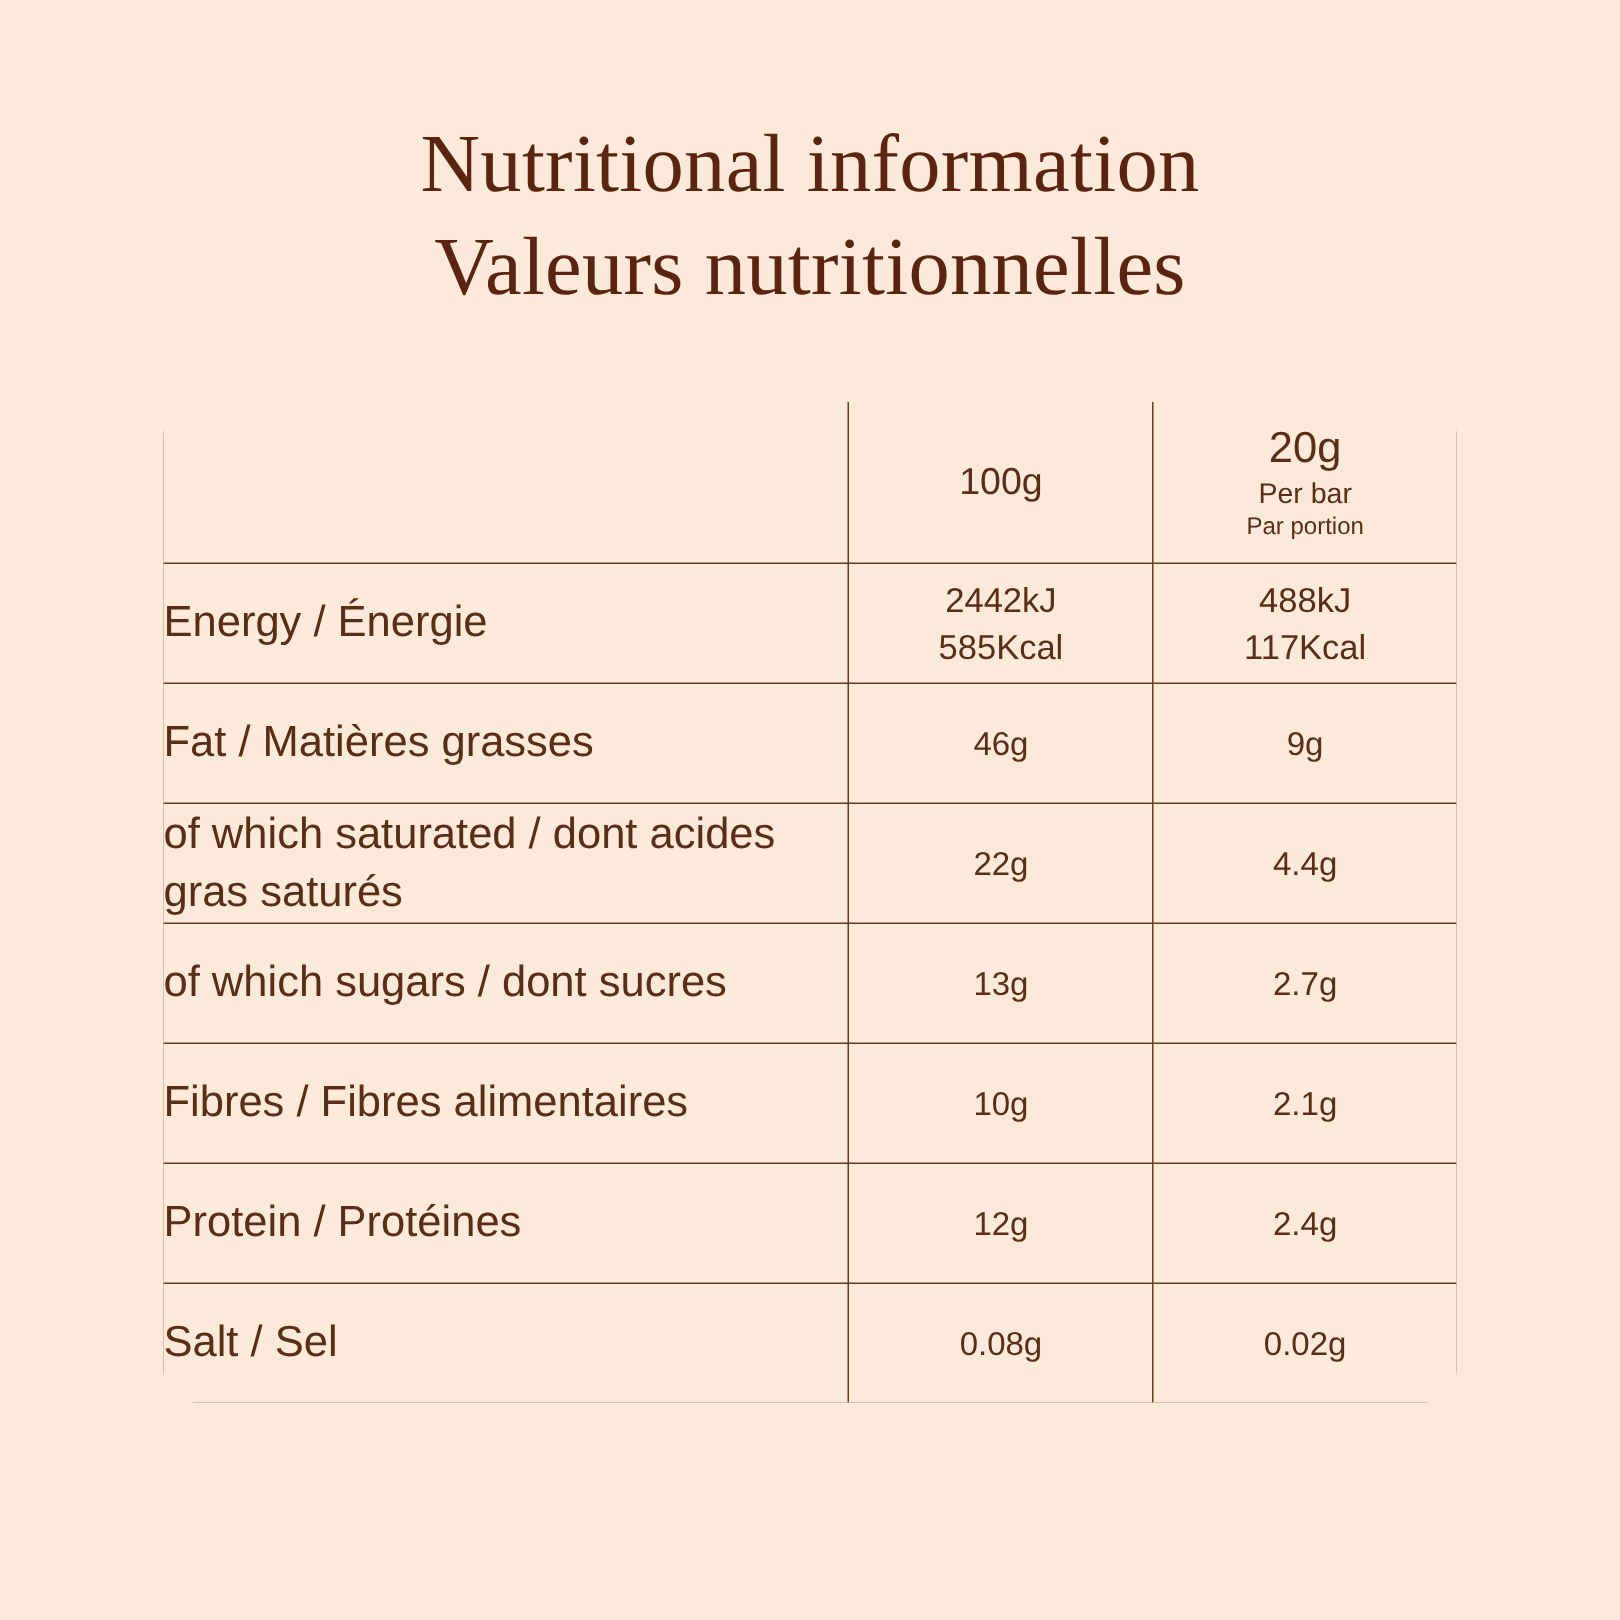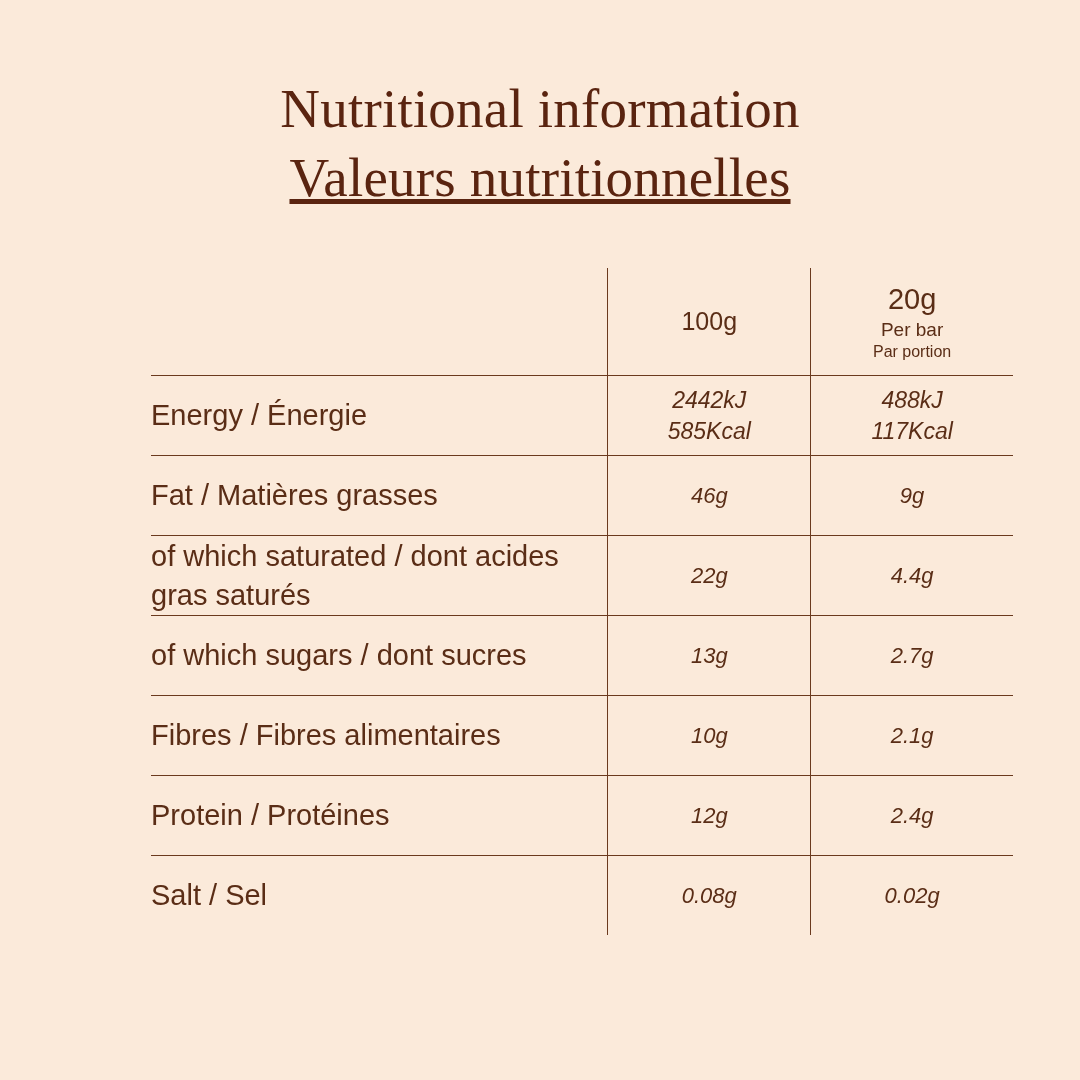--- a/index.html
+++ b/index.html
@@ -31,36 +31,34 @@
   }
   .title-en, .title-fr {
     font-family: "Liberation Serif", serif;
     font-size: 55px;
     color: #5a2410;
     letter-spacing: 0.2px;
     white-space: nowrap;
   }
   .title-fr {
     margin-top: 6px;
-    text-decoration: underline;
   }
 
   .table-wrap {
     margin-top: 58px;
     width: 864px;
   }
 
   table.nutrition {
     width: 100%;
     border-collapse: collapse;
     border: 1.6px solid #6b3a1e;
     border-radius: 22px;
     overflow: hidden;
     table-layout: fixed;
-    margin-left: 42px;
   }
 
   table.nutrition td, table.nutrition th {
     border: 1.4px solid #6b3a1e;
     padding: 0;
     vertical-align: middle;
   }
   
   table.nutrition tr td:first-child,
   table.nutrition tr th:first-child {
@@ -108,21 +106,20 @@
     padding: 0 0 0 28px;
     font-size: 29px;
     line-height: 1.35;
     color: #5a2d16;
   }
   .row-val {
     text-align: center;
     font-size: 22px;
     line-height: 1.34;
     color: #5a2d16;
-    font-style: italic;
   }
   .row-val.energy {
     font-size: 23px;
   }
   tr.data-row td { height: 79px; }
   tr.tall td { height: 79px; }
 </style>
 </head>
 <body>
 

